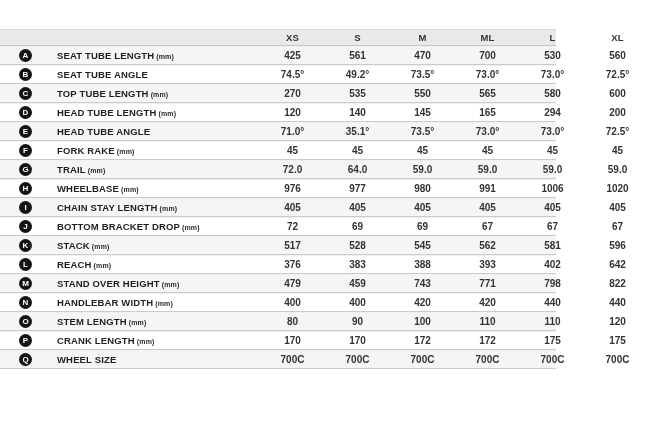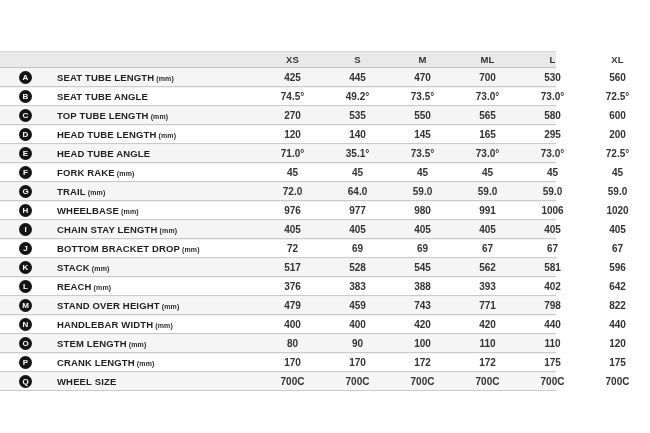--- a/index.html
+++ b/index.html
@@ -1,21 +1,21 @@
 <!DOCTYPE html>
 <html><head>
 <meta charset="utf-8">
 <style>
   html,body{margin:0;padding:0;}
   body{
     width:650px;height:433px;background:#ffffff;position:relative;overflow:hidden;
     font-family:"Liberation Sans",sans-serif;
     -webkit-font-smoothing:antialiased;
   }
-  .geo-table{position:absolute;top:51px;left:0;width:556px;}
+  .geo-table{position:absolute;top:29px;left:0;width:556px;}
   .thead{
     display:flex;height:17px;background:#e9e9e9;
     border-top:1px solid #d4d4d4;border-bottom:1px solid #c6c6c6;
     box-sizing:border-box;align-items:center;
   }
   .label-col-spacer{width:260px;flex:0 0 260px;}
   .col-h{
     width:65px;flex:0 0 65px;text-align:center;
     font-weight:bold;font-size:9.5px;color:#333333;letter-spacing:0.2px;
   }
@@ -58,21 +58,21 @@
     <div class="col-h">L</div>
     <div class="col-h">XL</div>
   </div>
   <div id="tbody">
       <div class="trow stripe">
         <div class="label-cell">
           <span class="badge">A</span>
           <span class="lbl"><span>SEAT TUBE LENGTH</span><span class="unit">(mm)</span></span>
         </div>
         <div class="vcell">425</div>
-        <div class="vcell">445</div>
+        <div class="vcell">561</div>
         <div class="vcell">470</div>
         <div class="vcell">700</div>
         <div class="vcell">530</div>
         <div class="vcell">560</div>
       </div>
       <div class="trow">
         <div class="label-cell">
           <span class="badge">B</span>
           <span class="lbl"><span>SEAT TUBE ANGLE</span><span class="unit"></span></span>
         </div>
@@ -97,21 +97,21 @@
       </div>
       <div class="trow">
         <div class="label-cell">
           <span class="badge">D</span>
           <span class="lbl"><span>HEAD TUBE LENGTH</span><span class="unit">(mm)</span></span>
         </div>
         <div class="vcell">120</div>
         <div class="vcell">140</div>
         <div class="vcell">145</div>
         <div class="vcell">165</div>
-        <div class="vcell">295</div>
+        <div class="vcell">294</div>
         <div class="vcell">200</div>
       </div>
       <div class="trow stripe">
         <div class="label-cell">
           <span class="badge">E</span>
           <span class="lbl"><span>HEAD TUBE ANGLE</span><span class="unit"></span></span>
         </div>
         <div class="vcell">71.0°</div>
         <div class="vcell">35.1°</div>
         <div class="vcell">73.5°</div>

